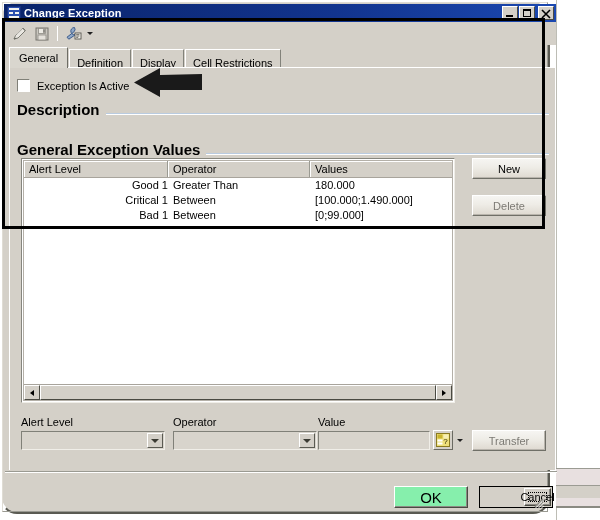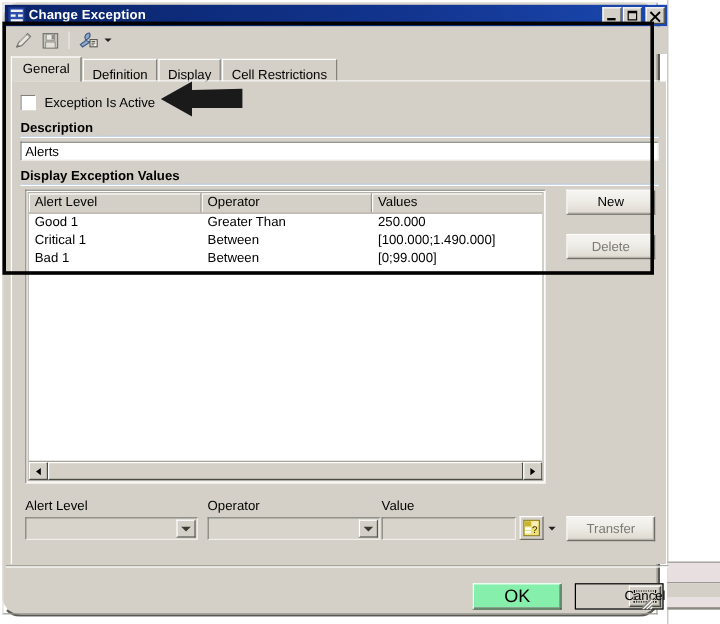--- a/index.html
+++ b/index.html
@@ -220,21 +220,21 @@
   }
   #active-label {
     font-size: 11px; color: #000;
     margin-left: 7px;
     white-space: nowrap;
   }
 
   
   .group-head {
     position: absolute;
-    font-size: 11px; font-weight: bold; color: #000;
+    font-size: 15px; font-weight: bold; color: #000;
     white-space: nowrap;
   }
   .group-head .lbl {
     display: inline-block;
     background: #d4d0c8;
     padding-right: 6px;
     position: relative; z-index: 2;
   }
   .group-head .rule {
     position: absolute;
@@ -297,21 +297,21 @@
   .gh.c1 { width: 142px; }
   .gh.c2 { flex: 1; border-right: 0; }
   .grow { display: flex; height: 15px; }
   .gc {
     font-size: 11px; color: #000;
     padding-left: 5px;
     line-height: 15px;
     white-space: nowrap;
     overflow: hidden;
   }
-  .gc.c0 { width: 144px; }
+  .gc.c0 { width: 144px; text-align: right; }
   .gc.c1 { width: 142px; }
   .gc.c2 { flex: 1; }
 
   
   #grid-hscroll {
     position: absolute; left: 0; right: 0; bottom: 0;
     height: 16px;
     background: #d4d0c8;
     border-top: 1px solid #a8a49c;
     display: flex; align-items: center;
@@ -579,40 +579,39 @@
       <div id="active-row">
         <span class="wincheck"></span>
         <span id="active-label">Exception Is Active</span>
       </div>
 
       <div class="group-head" style="left:7px; top:33px; width:532px; height:14px;">
         <span class="lbl">Description</span>
         <span class="rule"></span>
       </div>
 
-      <div id="desc-input">Alerts</div>
 
       <div class="group-head" style="left:7px; top:73px; width:532px; height:14px;">
-        <span class="lbl">Display Exception Values</span>
+        <span class="lbl">General Exception Values</span>
         <span class="rule"></span>
       </div>
 
       <div id="grid">
         <div id="grid-in">
 
           <div id="grid-header">
             <div class="gh c0">Alert Level</div>
             <div class="gh c1">Operator</div>
             <div class="gh c2">Values</div>
           </div>
 
           <div class="grow">
             <div class="gc c0">Good 1</div>
             <div class="gc c1">Greater Than</div>
-            <div class="gc c2">250.000</div>
+            <div class="gc c2">180.000</div>
           </div>
           <div class="grow">
             <div class="gc c0">Critical 1</div>
             <div class="gc c1">Between</div>
             <div class="gc c2">[100.000;1.490.000]</div>
           </div>
           <div class="grow">
             <div class="gc c0">Bad 1</div>
             <div class="gc c1">Between</div>
             <div class="gc c2">[0;99.000]</div>

